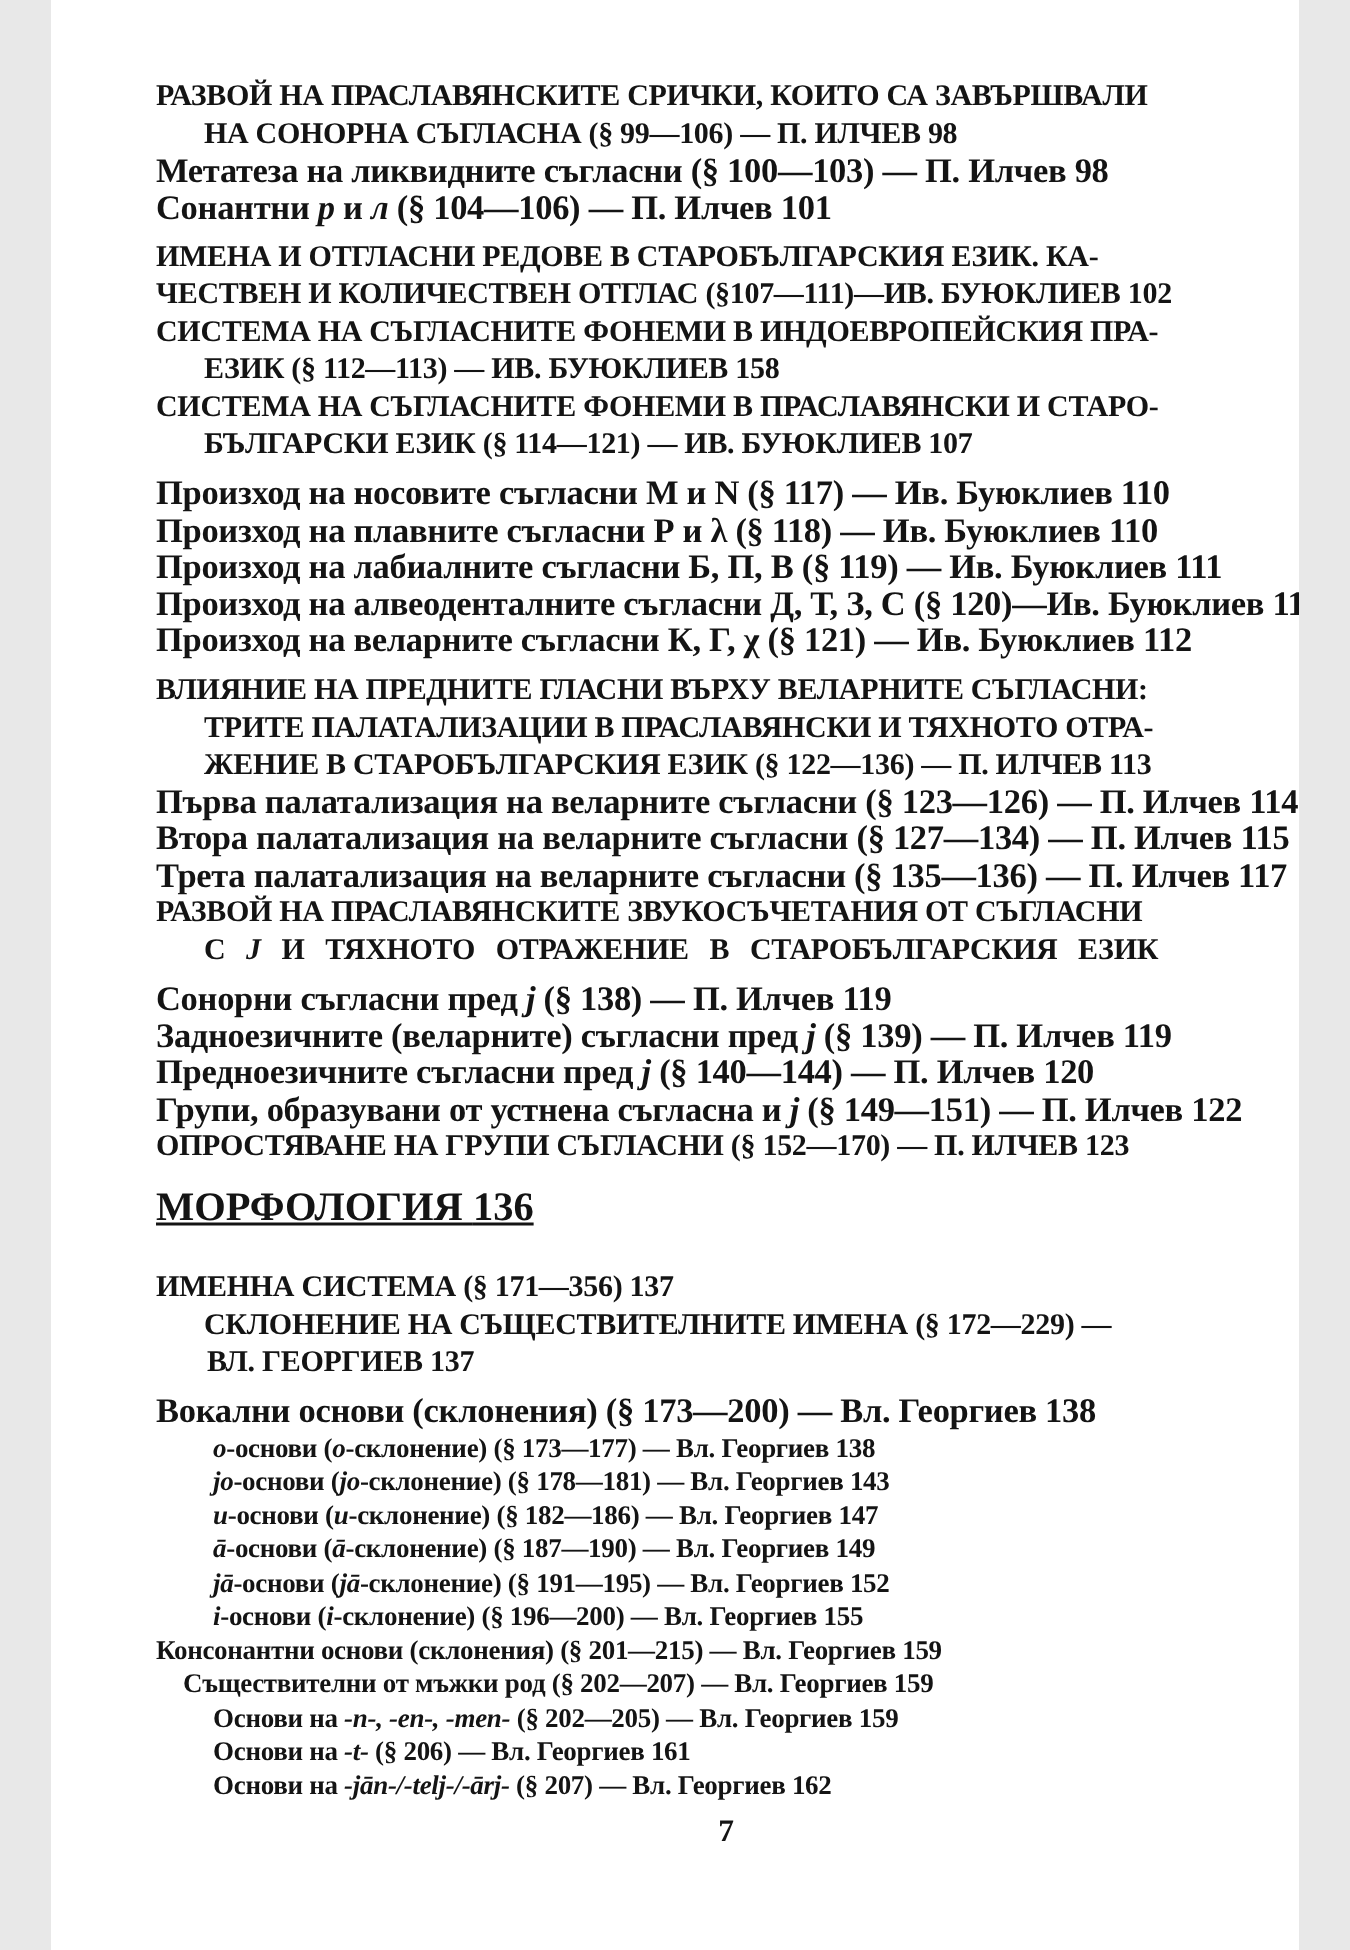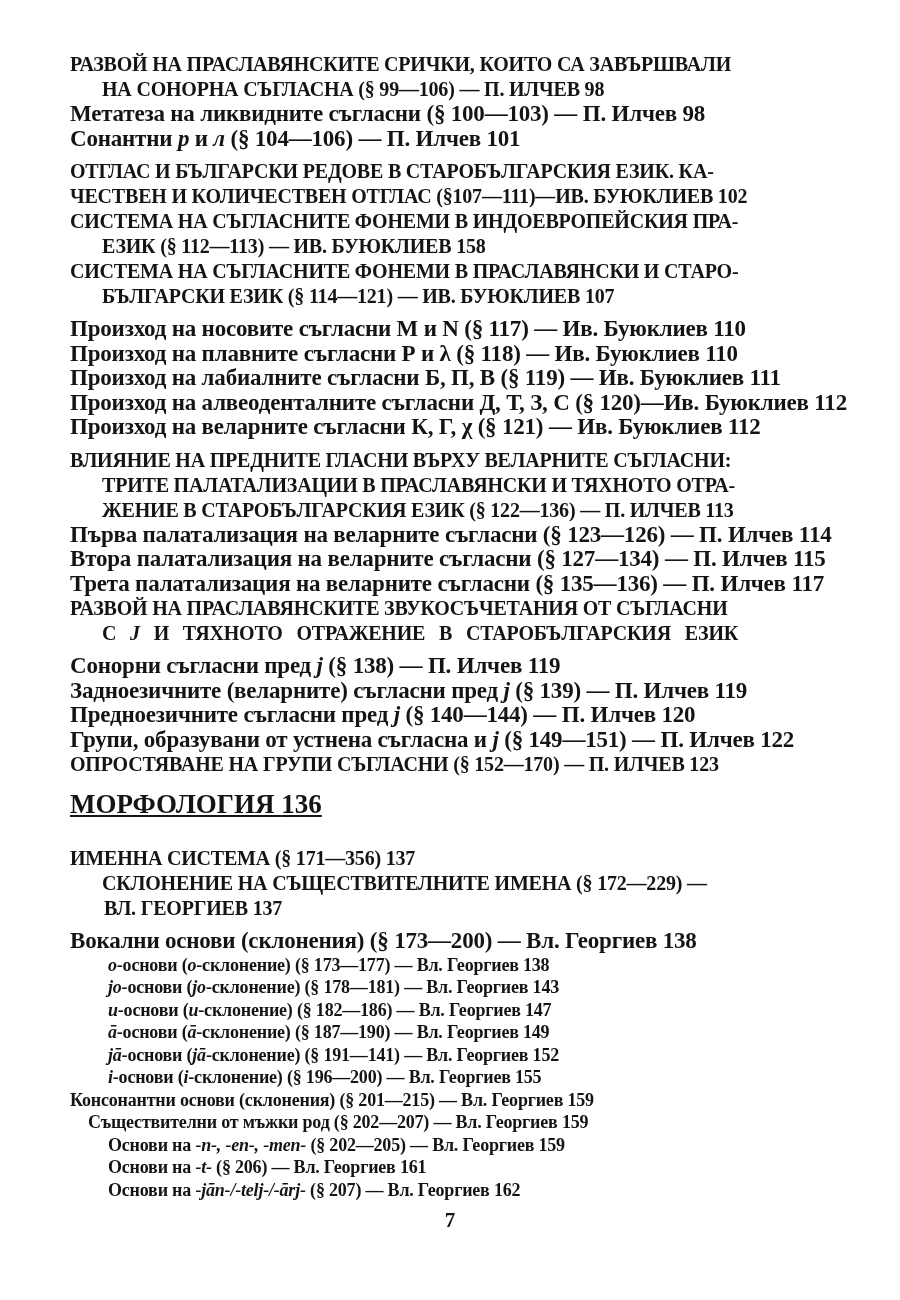--- a/index.html
+++ b/index.html
@@ -1,17 +1,17 @@
 <!DOCTYPE html>
 <html><head>
 <meta charset="utf-8">
 <style>
   html,body{margin:0;padding:0;background:#e8e8e8;}
   .page{
-    width:900px;height:1300px;background:#ffffff;position:relative;
+    width:832px;height:1300px;background:#ffffff;position:relative;
     font-family:"Liberation Serif", serif;color:#141414;overflow:hidden;
     margin:0 auto;
   }
   .content{position:absolute;left:70px;top:52px;width:800px;}
   .line{white-space:nowrap;}
   .caps{font-size:20px;font-weight:bold;line-height:25px;letter-spacing:-0.2px;}
   .entry{font-size:23px;font-weight:bold;line-height:24.5px;letter-spacing:-0.2px;}
   .sub{font-size:18px;font-weight:bold;line-height:22.5px;letter-spacing:-0.2px;}
   .big{font-size:27px;font-weight:bold;line-height:34px;margin-top:10px;text-decoration:underline;}
   .ind1{margin-left:32px;}
@@ -31,21 +31,21 @@
 </head>
 <body>
 
 <div class="page">
   <div class="content">
     <div>
         <div class="line caps"><span>РАЗВОЙ НА ПРАСЛАВЯНСКИТЕ СРИЧКИ, КОИТО СА ЗАВЪРШВАЛИ</span></div>
         <div class="line caps ind1"><span>НА СОНОРНА СЪГЛАСНА (§ 99—106) — П. ИЛЧЕВ  </span><span class="num">98</span></div>
         <div class="line entry"><span>Метатеза на ликвидните съгласни (§ 100—103) — П. Илчев  </span><span class="num">98</span></div>
         <div class="line entry"><span>Сонантни </span><span class="it">р</span><span> и </span><span class="it">л</span><span> (§ 104—106) — П. Илчев  </span><span class="num">101</span></div>
-        <div class="line caps g1"><span>ОТГЛАС И БЪЛГАРСКИ РЕДОВЕ В СТАРОБЪЛГАРСКИЯ ЕЗИК. КА-</span></div>
+        <div class="line caps g1"><span>ИМЕНА И ОТГЛАСНИ РЕДОВЕ В СТАРОБЪЛГАРСКИЯ ЕЗИК. КА-</span></div>
         <div class="line caps"><span>ЧЕСТВЕН И КОЛИЧЕСТВЕН ОТГЛАС (§107—111)—ИВ. БУЮКЛИЕВ  </span><span class="num">102</span></div>
         <div class="line caps"><span>СИСТЕМА НА СЪГЛАСНИТЕ ФОНЕМИ В ИНДОЕВРОПЕЙСКИЯ ПРА-</span></div>
         <div class="line caps ind1"><span>ЕЗИК (§ 112—113) — ИВ. БУЮКЛИЕВ  </span><span class="num">158</span></div>
         <div class="line caps"><span>СИСТЕМА НА СЪГЛАСНИТЕ ФОНЕМИ В ПРАСЛАВЯНСКИ И СТАРО-</span></div>
         <div class="line caps ind1"><span>БЪЛГАРСКИ ЕЗИК (§ 114—121) — ИВ. БУЮКЛИЕВ  </span><span class="num">107</span></div>
         <div class="line entry g1"><span>Произход на носовите съгласни М и N (§ 117) — Ив. Буюклиев  </span><span class="num">110</span></div>
         <div class="line entry"><span>Произход на плавните съгласни Р и λ (§ 118) — Ив. Буюклиев  </span><span class="num">110</span></div>
         <div class="line entry"><span>Произход на лабиалните съгласни Б, П, В (§ 119) — Ив. Буюклиев  </span><span class="num">111</span></div>
         <div class="line entry"><span>Произход на алвеоденталните съгласни Д, Т, З, С (§ 120)—Ив. Буюклиев  </span><span class="num">112</span></div>
         <div class="line entry"><span>Произход на веларните съгласни К, Г, χ (§ 121) — Ив. Буюклиев  </span><span class="num">112</span></div>
@@ -64,21 +64,21 @@
         <div class="line caps"><span>ОПРОСТЯВАНЕ НА ГРУПИ СЪГЛАСНИ (§ 152—170) — П. ИЛЧЕВ  </span><span class="num">123</span></div>
         <div class="line big"><span>МОРФОЛОГИЯ </span><span class="num">136</span></div>
         <div class="line caps g2"><span>ИМЕННА СИСТЕМА (§ 171—356)  </span><span class="num">137</span></div>
         <div class="line caps ind1"><span>СКЛОНЕНИЕ НА СЪЩЕСТВИТЕЛНИТЕ ИМЕНА (§ 172—229) —</span></div>
         <div class="line caps ind2"><span>ВЛ. ГЕОРГИЕВ  </span><span class="num">137</span></div>
         <div class="line entry g1"><span>Вокални основи (склонения) (§ 173—200) — Вл. Георгиев  </span><span class="num">138</span></div>
         <div class="line sub inds2"><span class="it">о</span><span>-основи (</span><span class="it">о</span><span>-склонение) (§ 173—177) — Вл. Георгиев  </span><span class="num">138</span></div>
         <div class="line sub inds2"><span class="it">jo</span><span>-основи (</span><span class="it">jo</span><span>-склонение) (§ 178—181) — Вл. Георгиев  </span><span class="num">143</span></div>
         <div class="line sub inds2"><span class="it">и</span><span>-основи (</span><span class="it">и</span><span>-склонение) (§ 182—186) — Вл. Георгиев  </span><span class="num">147</span></div>
         <div class="line sub inds2"><span class="it">ā</span><span>-основи (</span><span class="it">ā</span><span>-склонение) (§ 187—190) — Вл. Георгиев  </span><span class="num">149</span></div>
-        <div class="line sub inds2"><span class="it">jā</span><span>-основи (</span><span class="it">jā</span><span>-склонение) (§ 191—141) — Вл. Георгиев  </span><span class="num">152</span></div>
+        <div class="line sub inds2"><span class="it">jā</span><span>-основи (</span><span class="it">jā</span><span>-склонение) (§ 191—195) — Вл. Георгиев  </span><span class="num">152</span></div>
         <div class="line sub inds2"><span class="it">i</span><span>-основи (</span><span class="it">i</span><span>-склонение) (§ 196—200) — Вл. Георгиев  </span><span class="num">155</span></div>
         <div class="line sub"><span>Консонантни основи (склонения) (§ 201—215) — Вл. Георгиев  </span><span class="num">159</span></div>
         <div class="line sub inds1"><span>Съществителни от мъжки род (§ 202—207) — Вл. Георгиев  </span><span class="num">159</span></div>
         <div class="line sub inds2"><span>Основи на </span><span class="it">-n-, -en-, -men-</span><span> (§ 202—205) — Вл. Георгиев  </span><span class="num">159</span></div>
         <div class="line sub inds2"><span>Основи на </span><span class="it">-t-</span><span> (§ 206) — Вл. Георгиев  </span><span class="num">161</span></div>
         <div class="line sub inds2"><span>Основи на </span><span class="it">-jān-/-telj-/-ārj-</span><span> (§ 207) — Вл. Георгиев  </span><span class="num">162</span></div>
       </div>
   </div>
   <div class="pagenum">7</div>
 </div>

